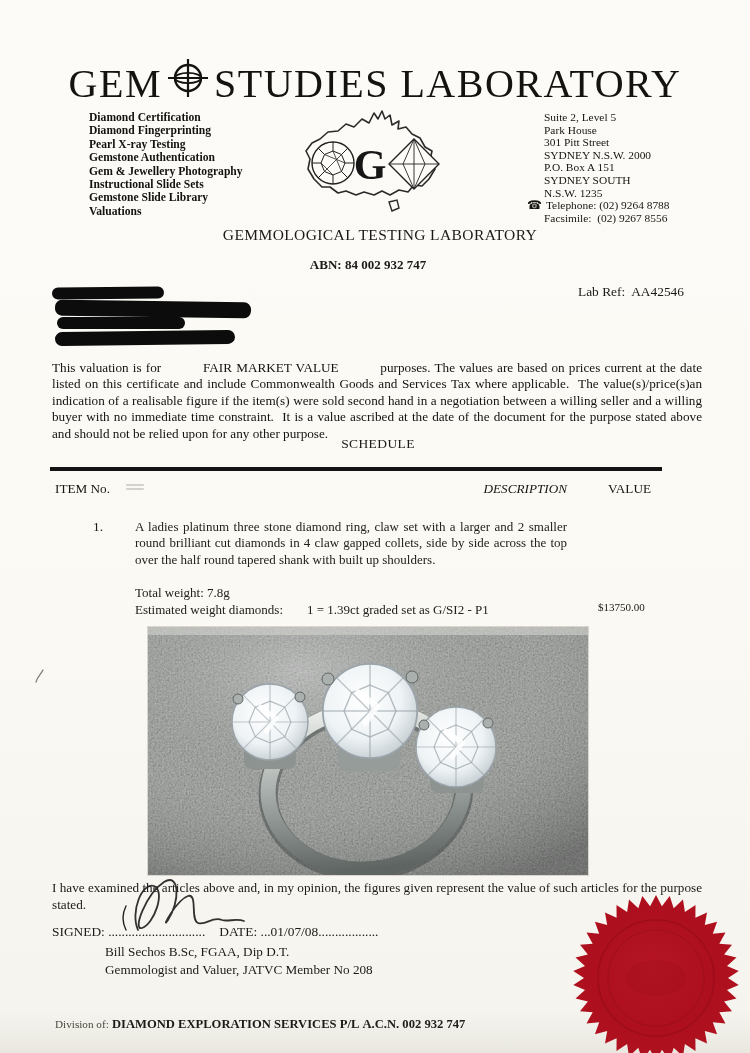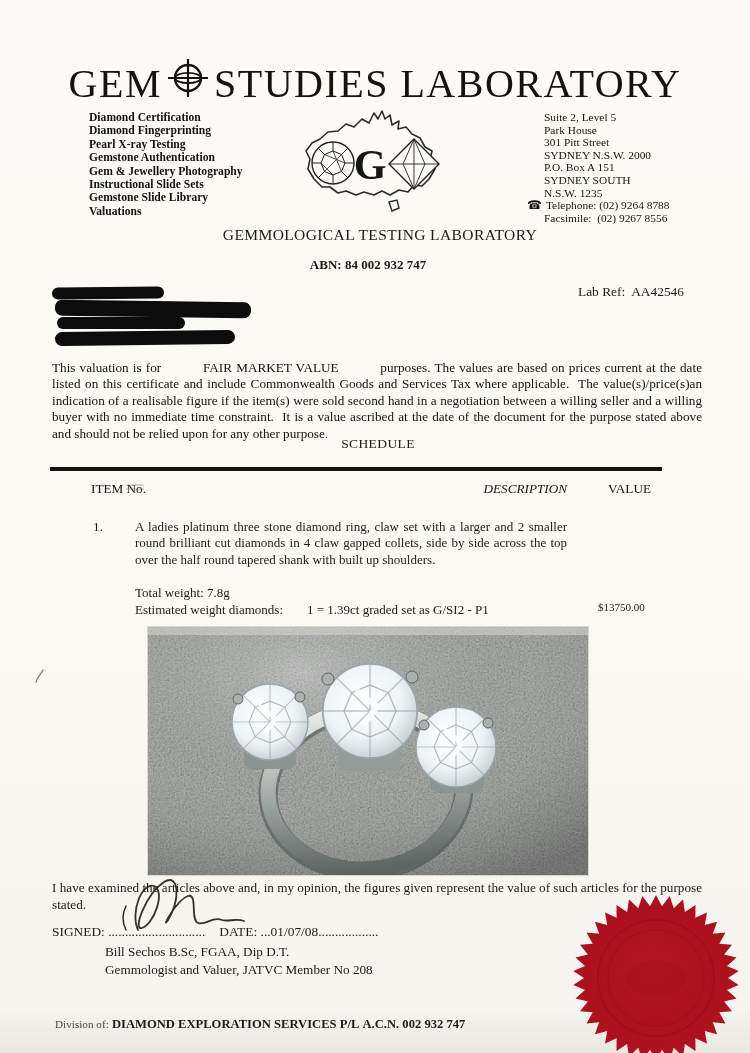--- a/index.html
+++ b/index.html
@@ -122,21 +122,21 @@
   <div class="bar" style="top:287px;left:52px;width:112px;height:12px;transform:rotate(-.6deg);"></div>
   <div class="bar" style="top:301px;left:55px;width:196px;height:16px;transform:rotate(.8deg);"></div>
   <div class="bar" style="top:317px;left:57px;width:128px;height:12px;"></div>
   <div class="bar" style="top:331px;left:55px;width:180px;height:14px;transform:rotate(-.7deg);"></div>
 
   <div class="abs valpara">This valuation is for&nbsp;&nbsp;&nbsp;&nbsp;&nbsp;&nbsp;&nbsp;&nbsp;&nbsp; FAIR MARKET VALUE &nbsp;&nbsp;&nbsp;&nbsp;&nbsp;&nbsp;&nbsp;&nbsp; purposes. The values are based on prices current at the date listed on this certificate and include Commonwealth Goods and Services Tax where applicable.&nbsp; The value(s)/price(s)an indication of a realisable figure if the item(s) were sold second hand in a negotiation between a willing seller and a willing buyer with no immediate time constraint.&nbsp; It is a value ascribed at the date of the document for the purpose stated above and should not be relied upon for any other purpose.</div>
 
   <div class="abs schedule">SCHEDULE</div>
   <div class="abs rule"></div>
 
-  <div class="abs col-head" style="top:481px;left:55px;margin-left:36px;">ITEM No.</div>
+  <div class="abs col-head" style="top:481px;left:55px;">ITEM No.</div>
   <div class="abs smudge">
       <i></i>
       <i></i>
     </div>
   <div class="abs col-head" style="top:481px;left:135px;width:432px;text-align:right;font-style:italic;">DESCRIPTION</div>
   <div class="abs col-head" style="top:481px;left:608px;">VALUE</div>
 
   <div class="abs itemnum">1.</div>
   <div class="abs desc">
     <div>A ladies platinum three stone diamond ring, claw set with a larger and 2 smaller round brilliant cut diamonds in 4 claw gapped collets, side by side across the top over the half round tapered shank with built up shoulders.</div>

